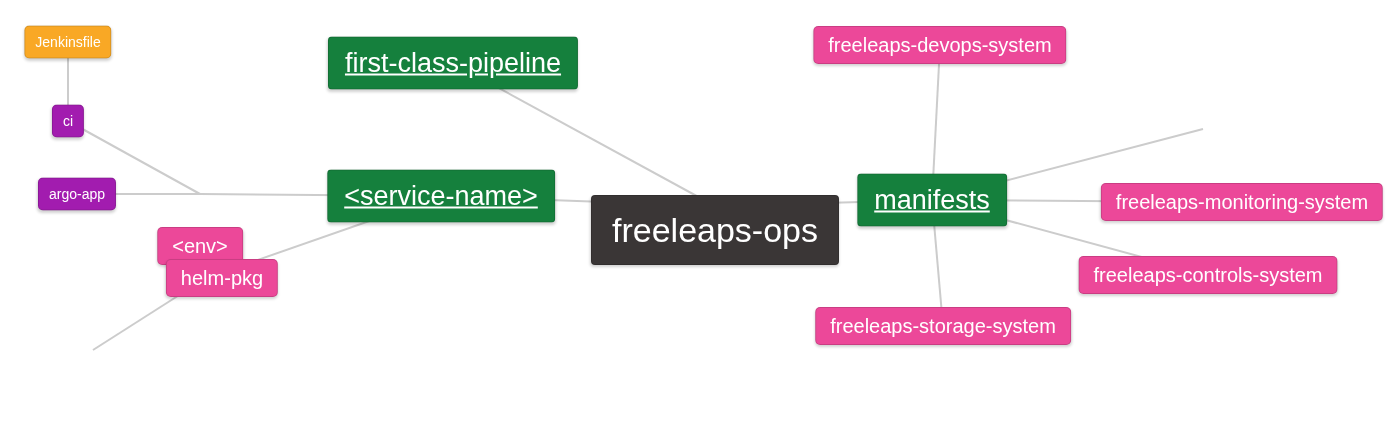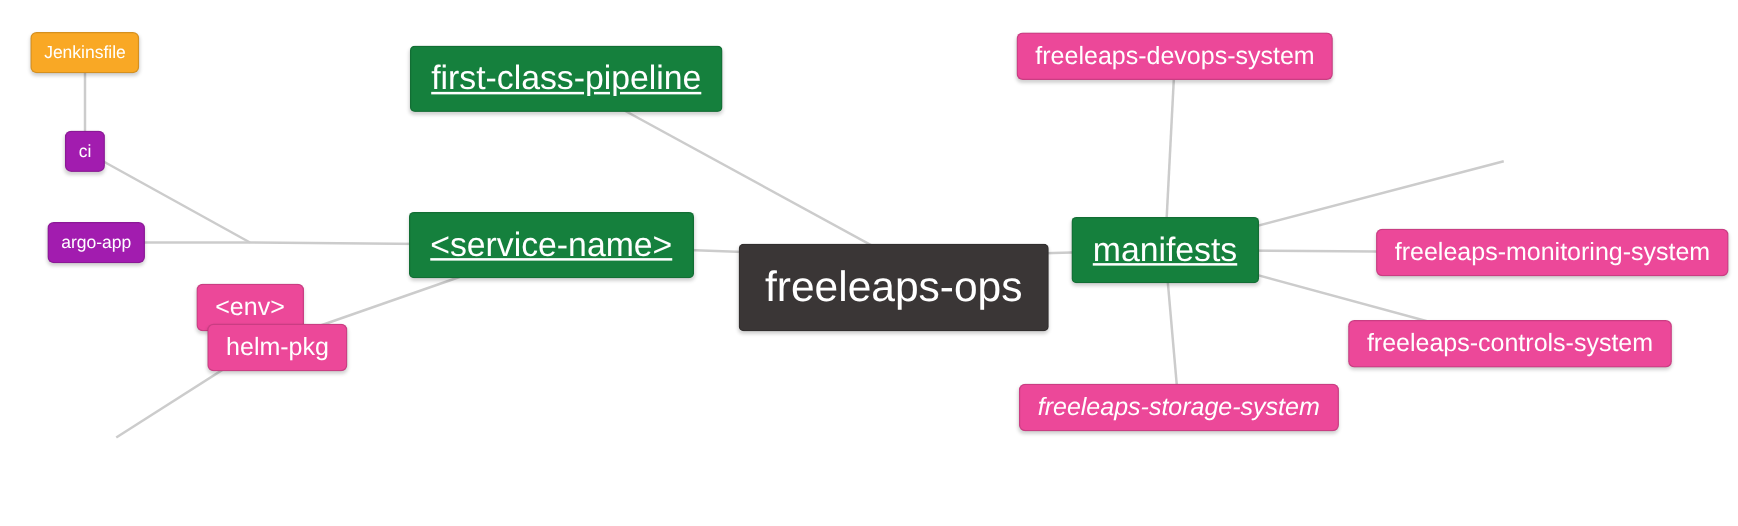--- a/index.html
+++ b/index.html
@@ -50,21 +50,21 @@
   .n-helm-pkg             { left: 206px;  top: 278px; margin-left: 16px; }
   .n-values-yaml          { left: 93px;   top: 350px; }
   .n-first-class-pipeline { left: 453px;  top: 63px;  }
   .n-service-name         { left: 441px;  top: 196px; }
   .n-freeleaps-ops        { left: 715px;  top: 206px; margin-top: 24px; }
   .n-manifests            { left: 932px;  top: 200px; }
   .n-devops-system        { left: 940px;  top: 45px;  }
   .n-network-system       { left: 1203px; top: 129px; }
   .n-monitoring-system    { left: 1214px; top: 202px; margin-left: 28px; }
   .n-controls-system      { left: 1208px; top: 275px; }
-  .n-storage-system       { left: 943px;  top: 326px; font-style: italic; }
+  .n-storage-system       { left: 943px;  top: 326px; }
 </style>
 </head>
 <body>
 
 <div class="canvas">
   <svg id="edge-layer" viewBox="0 0 1390 421">
       <line x1="68" y1="42" x2="68" y2="121" stroke="#CCCCCC" stroke-width="2"></line>
       <line x1="68" y1="121" x2="200" y2="194" stroke="#CCCCCC" stroke-width="2"></line>
       <line x1="77" y1="194" x2="200" y2="194" stroke="#CCCCCC" stroke-width="2"></line>
       <line x1="200" y1="194" x2="441" y2="196" stroke="#CCCCCC" stroke-width="2"></line>

